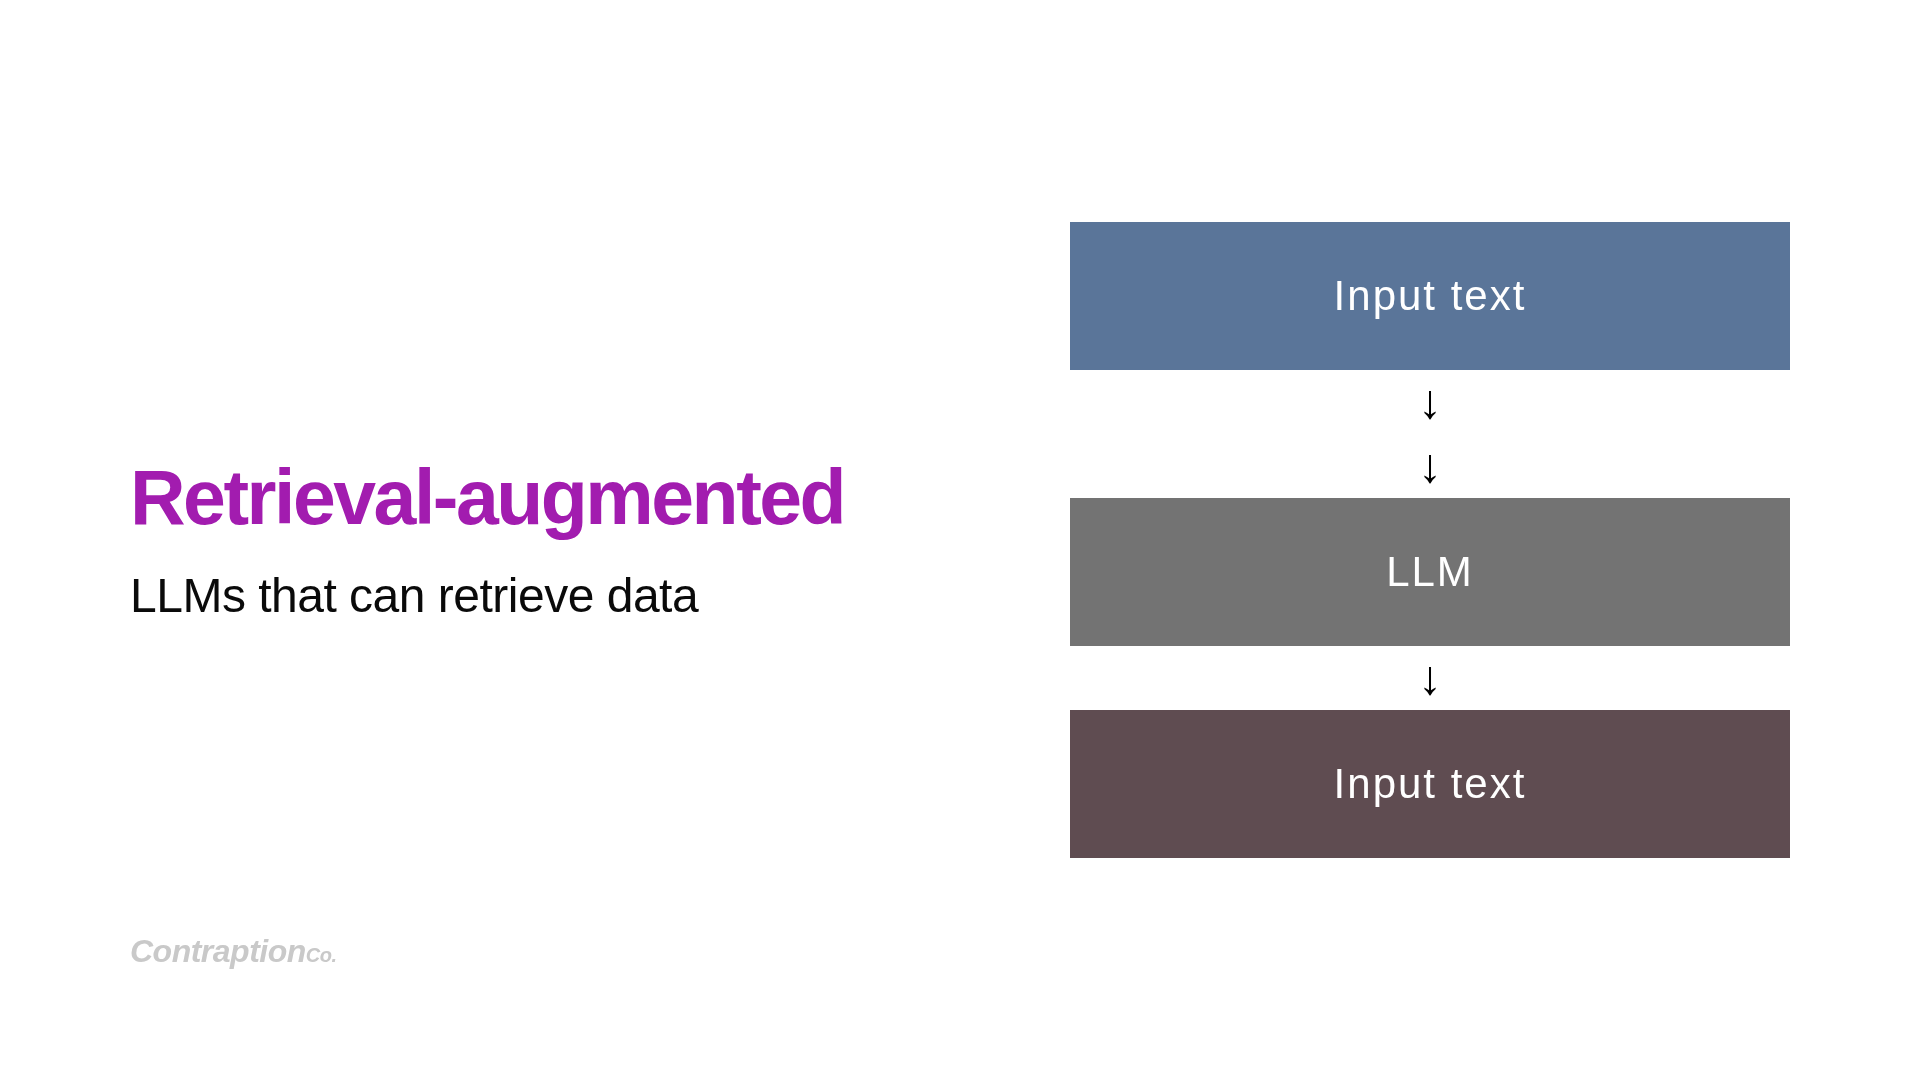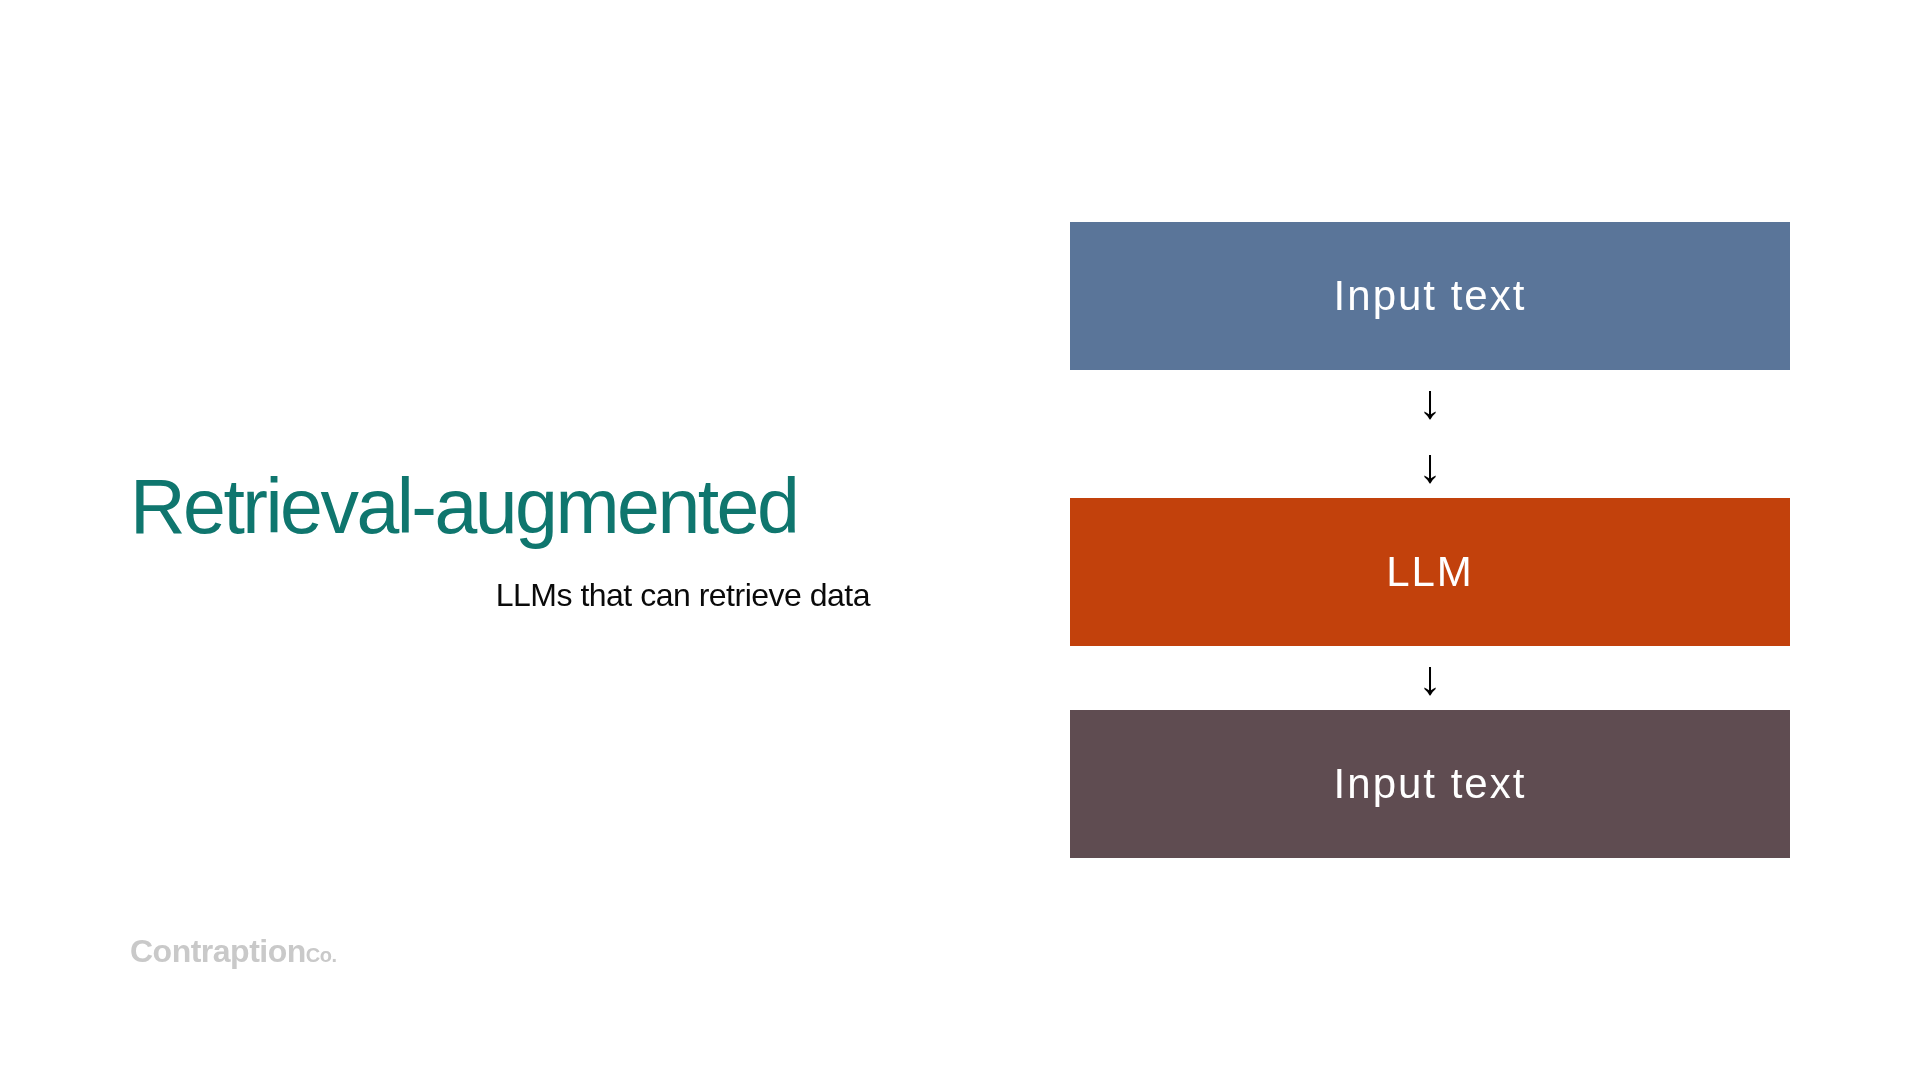--- a/index.html
+++ b/index.html
@@ -24,33 +24,32 @@
       justify-content: space-between;
     }
     .left-panel {
       flex: 0 0 740px;
       display: flex;
       flex-direction: column;
       justify-content: center;
     }
     .heading {
       font-size: 77px;
-      font-weight: 400;
+      font-weight: 700;
       letter-spacing: -2.5px;
       line-height: 1.05;
-      color: #0f766e;
+      color: #a21caf;
       margin-bottom: 30px;
       font-stretch: condensed;
     }
     .subheading {
-      font-size: 32px;
+      font-size: 48px;
       font-weight: 400;
       color: #0a0a0a;
       letter-spacing: -0.5px;
-      text-align: right;
     }
     .right-panel {
       flex: 0 0 720px;
       display: flex;
       flex-direction: column;
       align-items: center;
       justify-content: center;
     }
     .flow-box {
       width: 100%;
@@ -71,20 +70,21 @@
       margin: 8px 0;
     }
     .brand {
       position: absolute;
       left: 130px;
       bottom: 110px;
       font-size: 32px;
       font-weight: 800;
       color: #c9c9c9;
       letter-spacing: -0.5px;
+      font-style: italic;
     }
     .brand-suffix {
       font-size: 20px;
       font-weight: 700;
     }
   </style>
 </head>
 <body>
 
 <div class="container">
@@ -92,21 +92,21 @@
     <h1 class="heading">
       <span>Retrieval-augmented</span><br>
     </h1>
     <p class="subheading">LLMs that can retrieve data</p>
   </div>
 
   <div class="right-panel">
     <div class="flow-box" style="background:#5a7599">Input text</div>
     <div class="arrow">↓</div>
     <div class="arrow">↓</div>
-    <div class="flow-box" style="background:#c2410c">LLM</div>
+    <div class="flow-box" style="background:#737373">LLM</div>
     <div class="arrow">↓</div>
     <div class="flow-box" style="background:#5f4c51">Input text</div>
   </div>
 </div>
 
 <div class="brand">
   <span>Contraption</span><span class="brand-suffix">Co.</span>
 </div>
 
 </body></html>

